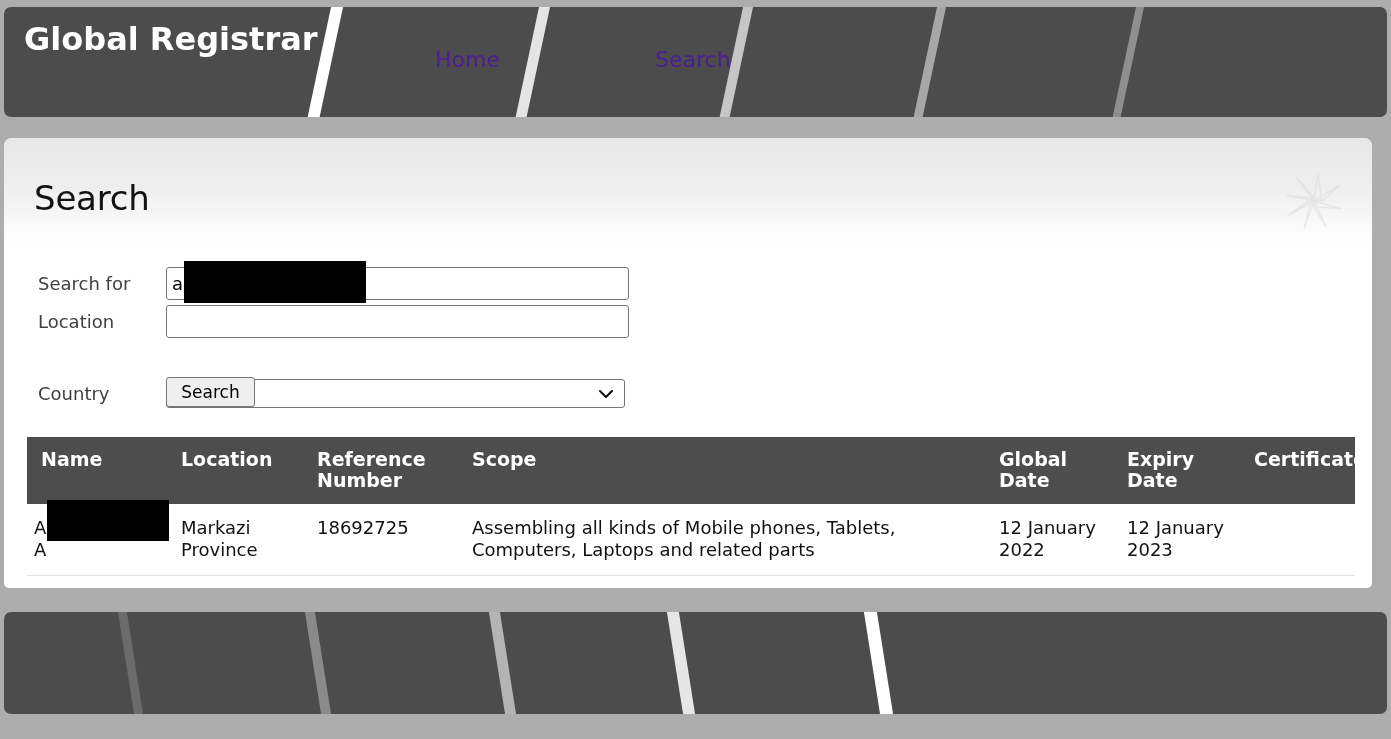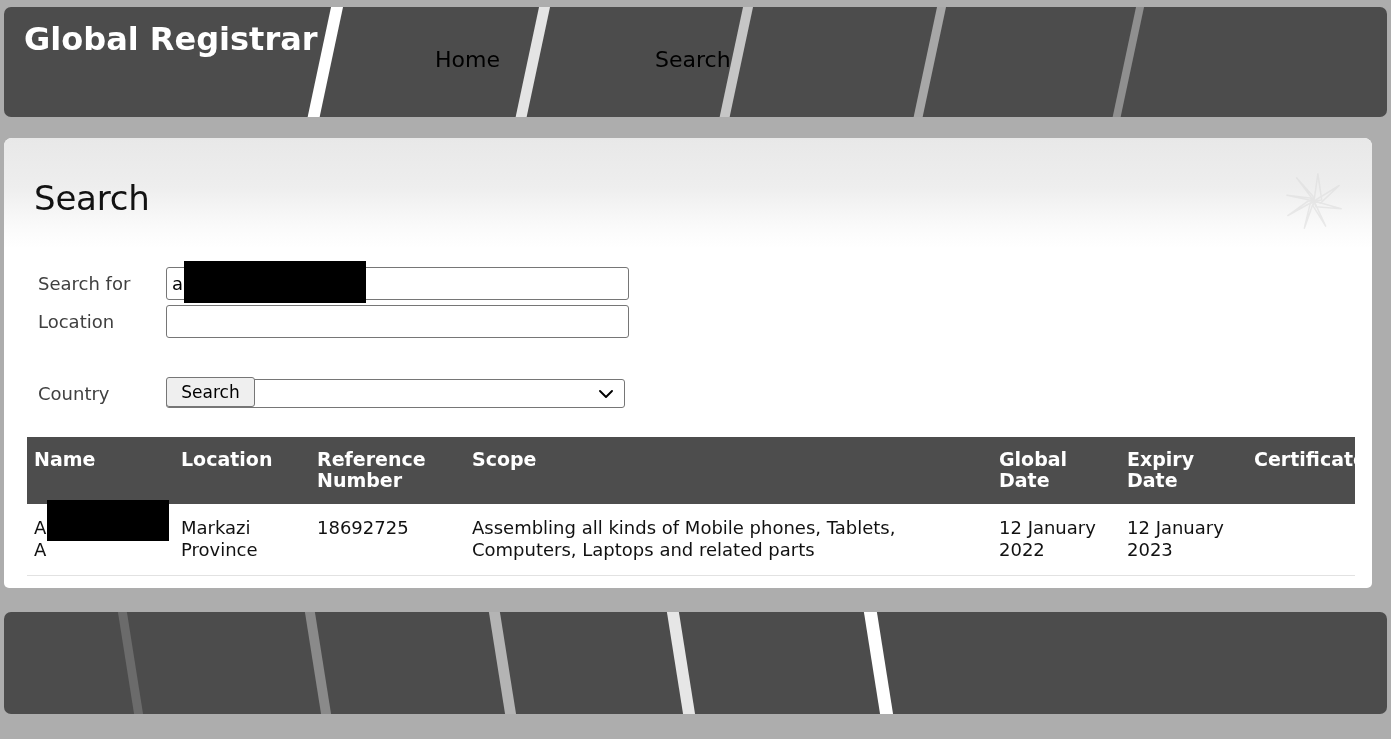--- a/index.html
+++ b/index.html
@@ -42,21 +42,21 @@
     font-weight: bold;
     color: #ffffff;
     letter-spacing: 0px;
     z-index: 5;
     white-space: nowrap;
   }
   .header-nav-item {
     position: absolute;
     top: 47px;
     font-size: 22px;
-    color: #000000;
+    color: #4c1d95;
     z-index: 5;
     white-space: nowrap;
     cursor: pointer;
   }
 
   
   .content-card {
     position: absolute;
     left: 4px;
     top: 138px;
@@ -172,21 +172,21 @@
   .results-table thead th {
     background: #4d4d4d;
     color: #ffffff;
     font-size: 19px;
     font-weight: bold;
     text-align: left;
     padding: 12px 6px 12px 6px;
     vertical-align: top;
     line-height: 1.12;
   }
-  .results-table thead th:first-child { padding-left: 7px; }
+  .results-table thead th:first-child { padding-left: 14px; }
   .results-table tbody td {
     font-size: 18px;
     color: #111111;
     text-align: left;
     padding: 13px 6px 14px 6px;
     vertical-align: top;
     line-height: 1.24;
     border-bottom: 1px solid #e2e2e2;
     background: #ffffff;
   }

